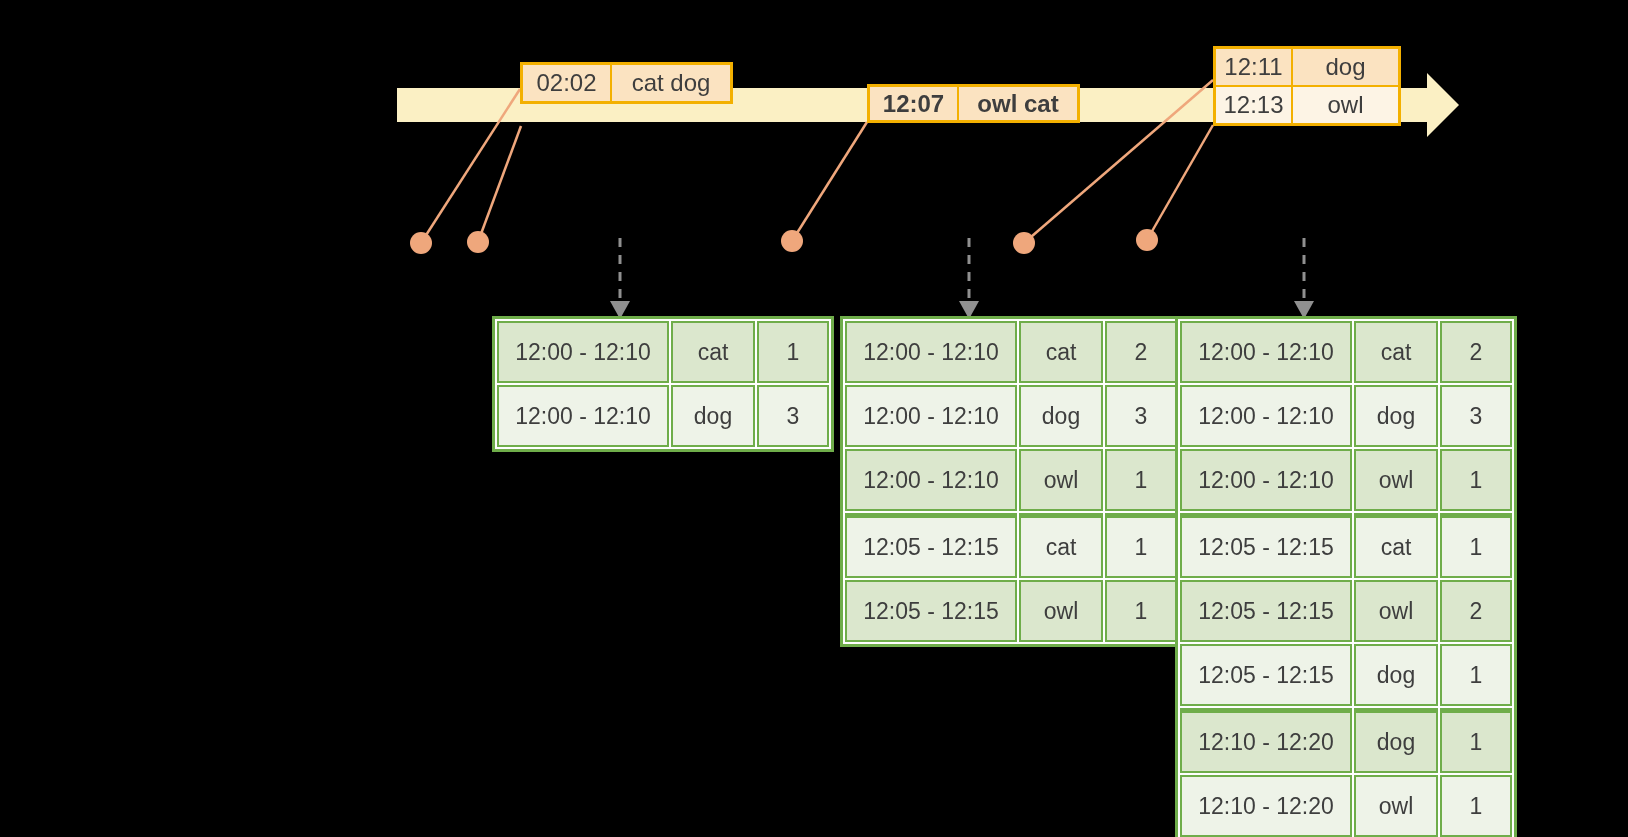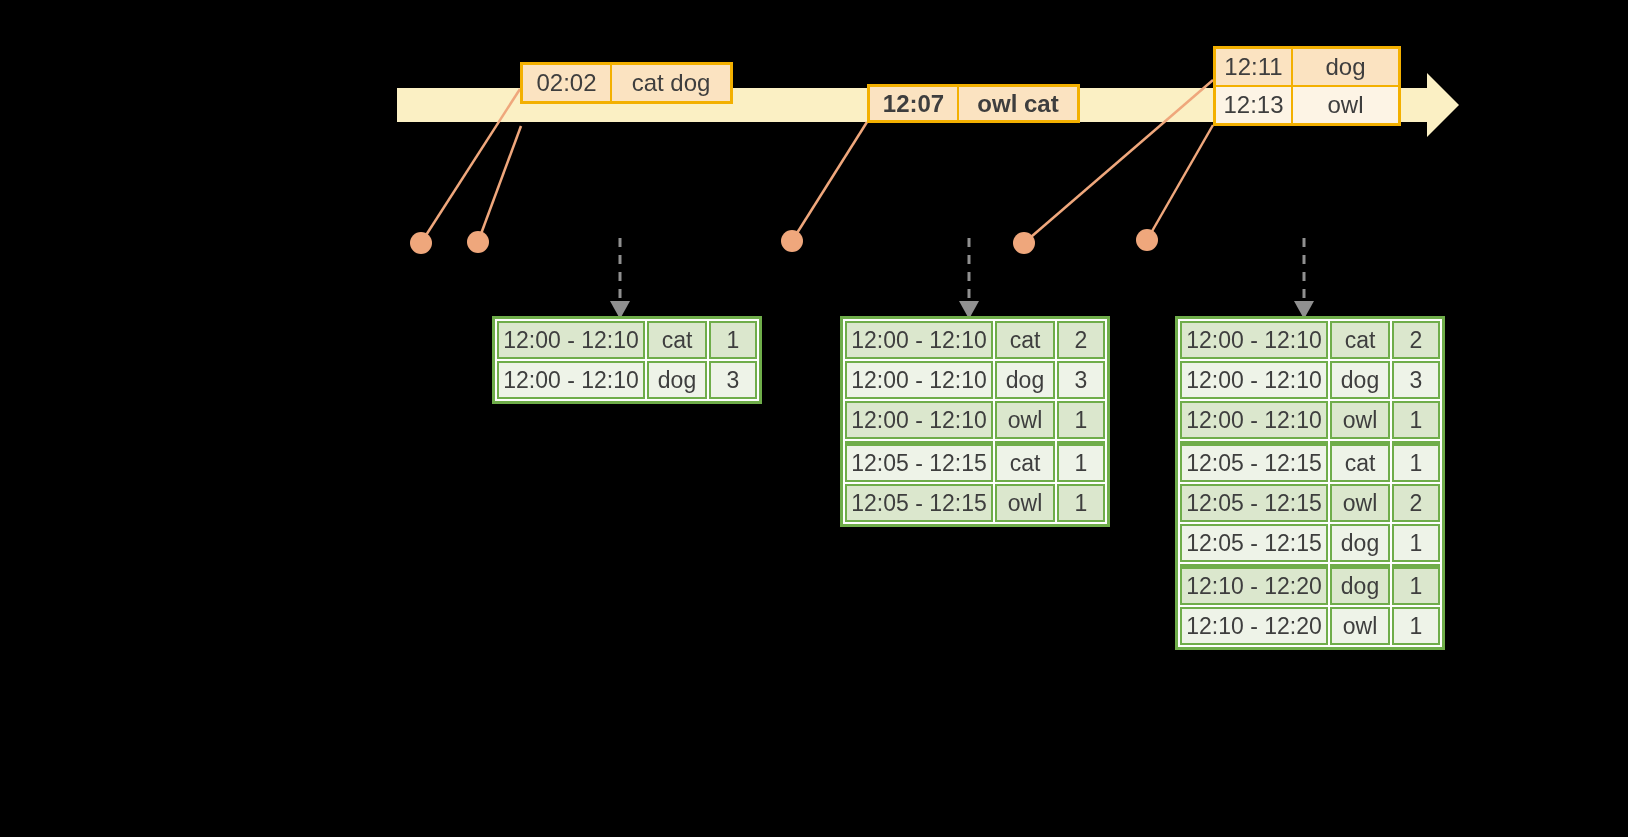--- a/index.html
+++ b/index.html
@@ -30,21 +30,21 @@
   
   table.gtable {
     position:absolute; z-index:2;
     border-collapse:separate; border-spacing:2px; table-layout:fixed;
     border:3px solid #6fad4a; background:#ffffff;
     font-size:23px;
   }
   table.gtable td {
     border:2px solid #6fad4a;
     text-align:center; vertical-align:middle;
-    padding:0; height:34px; overflow:hidden; white-space:nowrap;
+    padding:12px; height:34px; overflow:hidden; white-space:nowrap;
   }
   .g-dark  { background:#dbe7cd; }
   .g-light { background:#eef3e8; }
   tr.group-start td { border-top-width:5px; }
 
   .c-window { width:144px; }
   .c-word   { width:56px;margin-top:8px; }
   .c-count  { width:44px; }
   .c-time   { width:87px; }
   .c-words  { width:118px; }

